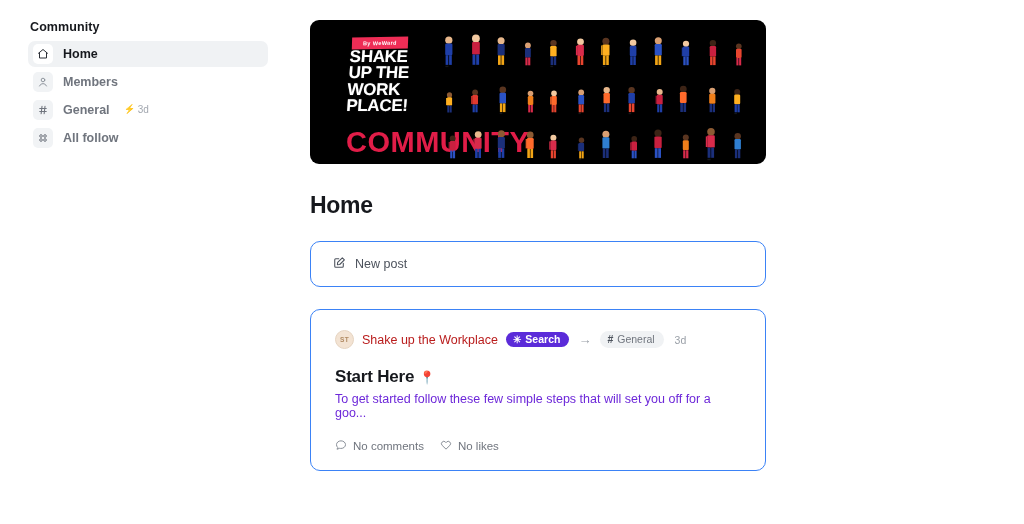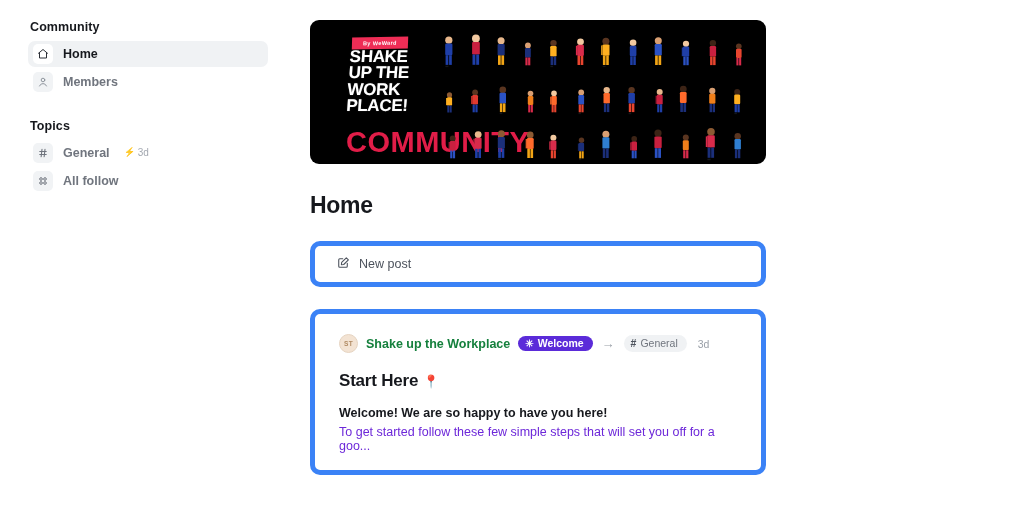--- a/index.html
+++ b/index.html
@@ -131,21 +131,21 @@
   .page-title {
     font-size:23px;
     font-weight:700;
     color:#16181d;
     margin:28px 0 0 0;
     letter-spacing:-.3px;
   }
 
   .card {
     background:#ffffff;
-    border:5px solid #3b82f6;
+    border:1px solid #3b82f6;
     border-radius:10px;
     margin-top:22px;
   }
   .newpost {
     height:46px;
     display:flex;
     align-items:center;
     padding-left:22px;
     gap:9px;
     cursor:text;
@@ -171,22 +171,22 @@
     color:#b08a62;
     font-size:6.5px;
     font-weight:700;
     letter-spacing:.3px;
     display:flex;
     align-items:center;
     justify-content:center;
   }
   .author {
     font-size:12.5px;
-    font-weight:700;
-    color:#15803d;
+    font-weight:400;
+    color:#b91c1c;
     white-space:nowrap;
   }
   .badge-creator {
     display:flex;
     align-items:center;
     gap:4px;
     background:#5b2bd9;
     color:#ffffff;
     font-size:10.5px;
     font-weight:600;
@@ -279,21 +279,20 @@
       <span class="icon-tile">
         <svg width="12" height="12" viewBox="0 0 24 24" fill="none" stroke="#8a9099" stroke-width="1.9" stroke-linecap="round" stroke-linejoin="round">
           <circle cx="12" cy="8" r="3.6"></circle>
             <path d="M5 20c1.6-3.2 4-4.6 7-4.6S17.4 16.8 19 20"></path>
         </svg>
       </span>
       <span class="nav-label">Members</span>
     </div>
 
 
-    <div class="side-heading topics">Topics</div>
 
     <div class="nav-item">
       <span class="icon-tile">
         <svg width="12" height="12" viewBox="0 0 24 24" fill="none" stroke="#70757e" stroke-width="2.2" stroke-linecap="round">
           <path d="M5.5 9h13M5.5 15h13M10 4.5 8.3 19.5M16 4.5 14.3 19.5"></path>
         </svg>
       </span>
       <span class="nav-label">General</span>
       <span class="topic-meta">
         <span class="bolt">⚡</span>
@@ -512,33 +511,50 @@
       </span>
       <span class="newpost-label">New post</span>
     </div>
 
     <div class="card post">
       <div class="post-head">
         <span class="avatar">ST</span>
         <span class="author">Shake up the Workplace</span>
         <span class="badge-creator">
           <span class="spark">✳</span>
-          <span>Welcome</span>
+          <span>Search</span>
         </span>
         <span class="arrow">→</span>
         <span class="badge-topic">
           <span class="hash">#</span>
           <span>General</span>
         </span>
         <span class="post-time">3d</span>
       </div>
 
       <div class="post-title">
         <span>Start Here</span>
         <span class="pin">📍</span>
       </div>
 
-      <div class="post-lead">Welcome! We are so happy to have you here!</div>
       <div class="post-body">To get started follow these few simple steps that will set you off for a goo...</div>
 
+      <div class="post-foot">
+        <span class="foot-item">
+          <span>
+            <svg width="12" height="12" viewBox="0 0 24 24" fill="none" stroke="#8a9099" stroke-width="2">
+              <path d="M21 11.3c0 4.2-4 7.6-9 7.6a10 10 0 0 1-2.6-.34L4 20.5l1.5-3.6A7.1 7.1 0 0 1 3 11.3C3 7.1 7 3.7 12 3.7s9 3.4 9 7.6z"></path>
+            </svg>
+          </span>
+          <span>No comments</span>
+        </span>
+        <span class="foot-item">
+          <span>
+            <svg width="12" height="12" viewBox="0 0 24 24" fill="none" stroke="#8a9099" stroke-width="2" stroke-linejoin="round">
+              <path d="M12 20.3 4.3 12.8a4.7 4.7 0 0 1 0-6.7 4.7 4.7 0 0 1 6.7 0l1 1 1-1a4.7 4.7 0 0 1 6.7 0 4.7 4.7 0 0 1 0 6.7z"></path>
+            </svg>
+          </span>
+          <span>No likes</span>
+        </span>
+      </div>
     </div>
   </main>
 </div>
 
 </body></html>

